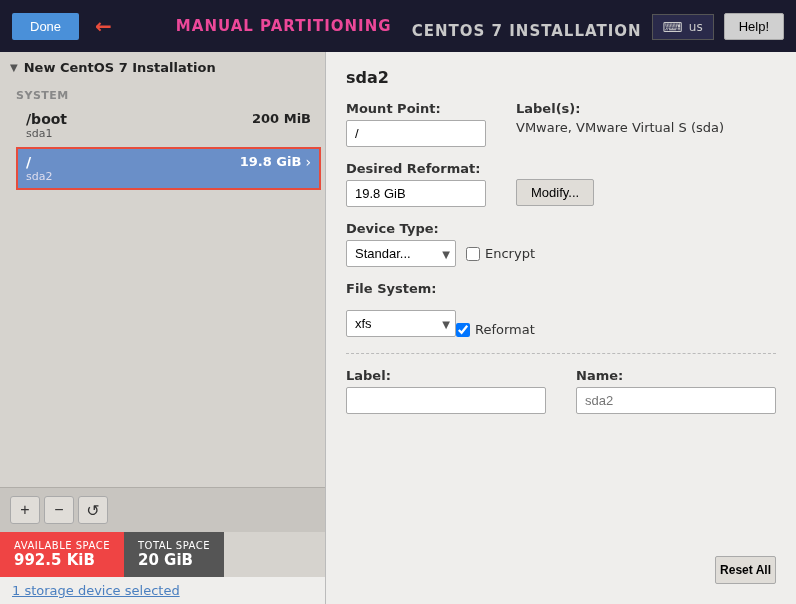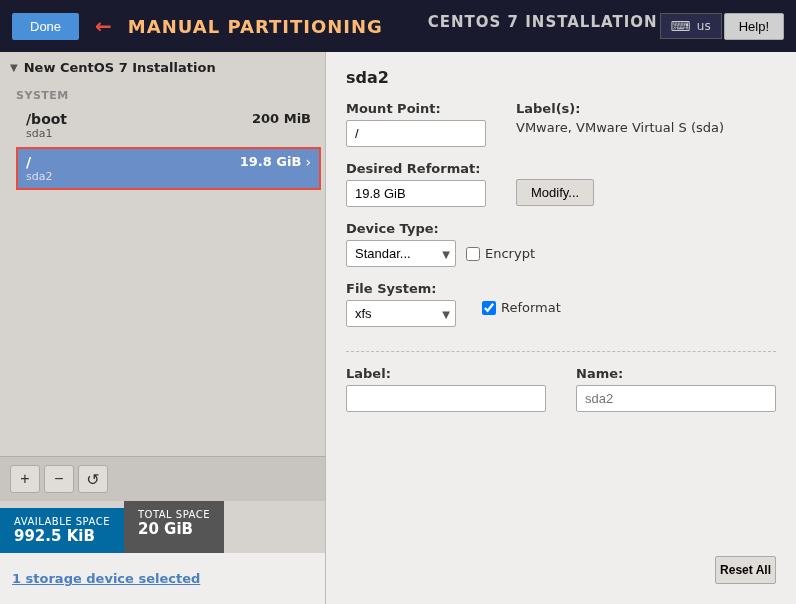--- a/index.html
+++ b/index.html
@@ -21,43 +21,44 @@
       background: #1a1a2e;
       padding: 0 12px;
       height: 52px;
     }
     .header-left {
       display: flex;
       align-items: center;
       gap: 16px;
     }
     .header-title {
-      color: #fdba74;
-      font-size: 18px;
+      color: #ec4899;
+      font-size: 15px;
       font-weight: bold;
       letter-spacing: 1px;
+      margin-left: 48px;
     }
     .done-btn {
       background: #4a90d9;
       color: white;
       border: none;
       padding: 6px 18px;
       font-size: 13px;
       cursor: pointer;
       border-radius: 2px;
     }
     .arrow-indicator {
       color: #e74c3c;
       font-size: 20px;
       font-weight: bold;
     }
     .header-right {
       display: flex;
-      align-items: flex-start;
-      gap: 2px;
+      align-items: flex-end;
+      gap: 10px;
     }
     .keyboard-widget {
       display: flex;
       align-items: center;
       background: #2a2a4a;
       border: 1px solid #555;
       padding: 4px 10px;
       color: #ccc;
       font-size: 12px;
       gap: 6px;
@@ -199,46 +200,44 @@
     .space-info {
       display: flex;
       gap: 0;
     }
     .space-box {
       padding: 8px 14px;
       font-size: 12px;
       font-weight: bold;
     }
     .space-box.available {
-      background: #0369a1;
+      background: #ef4444;
       color: white;
-      margin-top: 7px;
     }
     .space-box.total {
       background: #555;
       color: white;
     }
     .space-label {
       font-size: 10px;
       font-weight: normal;
       letter-spacing: 0.5px;
       text-transform: uppercase;
       display: block;
     }
     .space-value {
       font-size: 15px;
       font-weight: bold;
       display: block;
     }
 
     
     .storage-link-bar {
-      padding: 18px 12px;
+      padding: 6px 12px;
       background: #efeeec;
-      font-weight: bold;
     }
     .storage-link {
       color: #4a7fc0;
       text-decoration: underline;
       cursor: pointer;
       font-size: 13px;
     }
 
     
     .right-panel {
@@ -341,23 +340,23 @@
       width: 14px;
       height: 14px;
     }
     .checkbox-label {
       font-size: 13px;
       color: #333;
     }
 
     .filesystem-row {
       display: flex;
-      align-items: flex-start;
-      gap: 26px;
-      margin-bottom: 24px;
+      align-items: flex-end;
+      gap: 0;
+      margin-bottom: 16px;
     }
 
     .divider-dashed {
       border: none;
       border-top: 1px dashed #bbb;
       margin: 8px 0 14px 0;
     }
 
     .label-name-row {
       display: flex;
@@ -483,21 +482,21 @@
           <option>RAID</option>
         </select>
         <span class="select-arrow">▼</span>
       </div>
       <div class="checkbox-group">
         <input type="checkbox" id="encrypt-cb" style="">
         <label class="checkbox-label" for="encrypt-cb">Encrypt</label>
       </div>
     </div>
 
-    <div style="margin-bottom:4px;">
+    <div style="margin-bottom:14px;">
       <label class="form-label">File System:</label>
     </div>
     <div class="filesystem-row">
       <div class="select-wrapper">
         <select class="form-select">
           <option>xfs</option>
           <option>ext4</option>
           <option>ext3</option>
           <option>ext2</option>
           <option>swap</option>

